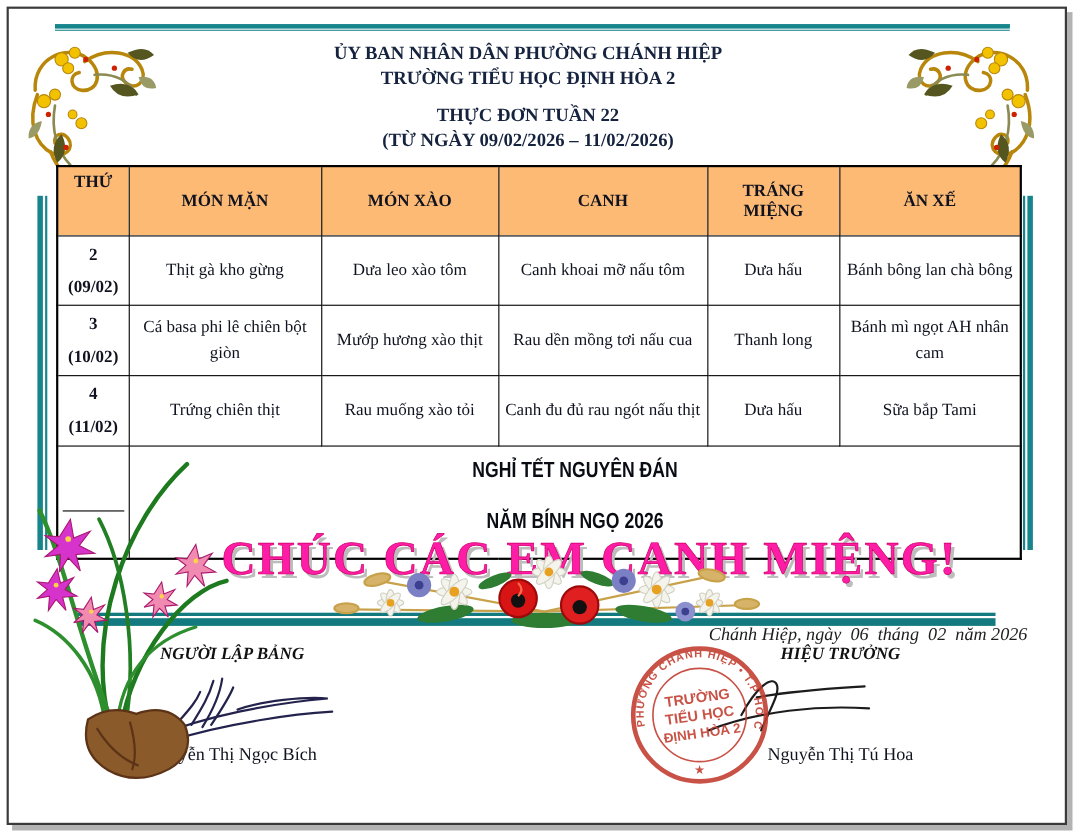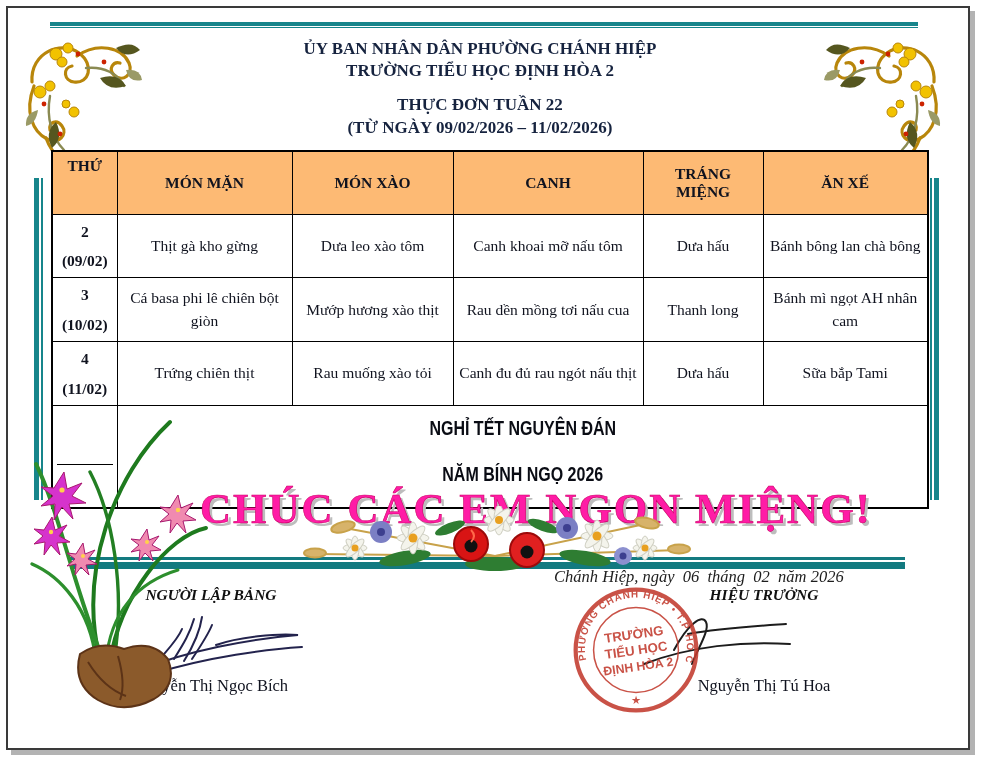--- a/index.html
+++ b/index.html
@@ -44,21 +44,21 @@
                 font-weight:bold;font-size:20px;color:#0a0c14;}
   .holiday-text .hl1{margin:9px 0 0;}
   .holiday-text .hl2{margin:23px 0 0;}
 
   
   .greeting{left:110px;top:484px;width:852px;text-align:center;z-index:4;
             font-weight:bold;font-size:43px;letter-spacing:2px;color:#ff1ca6;
             text-shadow:3px 3px 0 #bdbdbd;-webkit-text-stroke:0.6px #cc0066;white-space:nowrap;}
 
   
-  .date-line{left:554px;top:567px;width:380px;text-align:left;font-style:italic;
+  .date-line{left:554px;top:567px;width:380px;text-align:right;font-style:italic;
              font-size:16.5px;color:#1d1d1d;white-space:pre;z-index:3;}
   .sig-title{width:360px;text-align:center;font-weight:bold;font-size:15.5px;color:#111;z-index:3;font-style:italic;}
   .sig-title.left{left:31px;top:586px;}
   .sig-title.right{left:584px;top:586px;}
   .sig-name{width:360px;text-align:center;font-size:16.5px;color:#10131f;z-index:3;}
   .sig-name.left{left:31px;top:676px;}
   .sig-name.right{left:584px;top:676px;}
 
   .orn{z-index:1;} .orchid{z-index:6;} .bouquet{z-index:5;} .sig{z-index:3;}
   .stamp{z-index:7;opacity:0.88;}
@@ -249,21 +249,21 @@
     </g>
     <g fill="#ffd24a">
       <circle cx="44" cy="78" r="2.6"></circle>
         <circle cx="33" cy="120" r="2.2"></circle>
       <circle cx="160" cy="98" r="2.2"></circle>
         <circle cx="129" cy="130" r="2"></circle>
         <circle cx="65" cy="144" r="2"></circle>
     </g>
   </svg>
 
-  <div class="abs greeting">CHÚC CÁC EM NGON MIỆNG!</div>
+  <div class="abs greeting">CHÚC CÁC EM CANH MIỆNG!</div>
 
   <div class="abs teal-band"></div>
 
   <svg class="abs bouquet" style="left:285px;top:506px" width="420" height="68" viewBox="0 0 420 68">
     <g stroke="#c8a24a" stroke-width="2" fill="#d7b36a">
       <path d="M210,50 L60,22" fill="none"></path>
         <path d="M210,50 L360,18" fill="none"></path>
       <path d="M210,50 L30,48" fill="none"></path>
         <path d="M210,50 L395,44" fill="none"></path>
       <ellipse cx="58" cy="21" rx="12" ry="5" transform="rotate(-14 58 21)"></ellipse>

